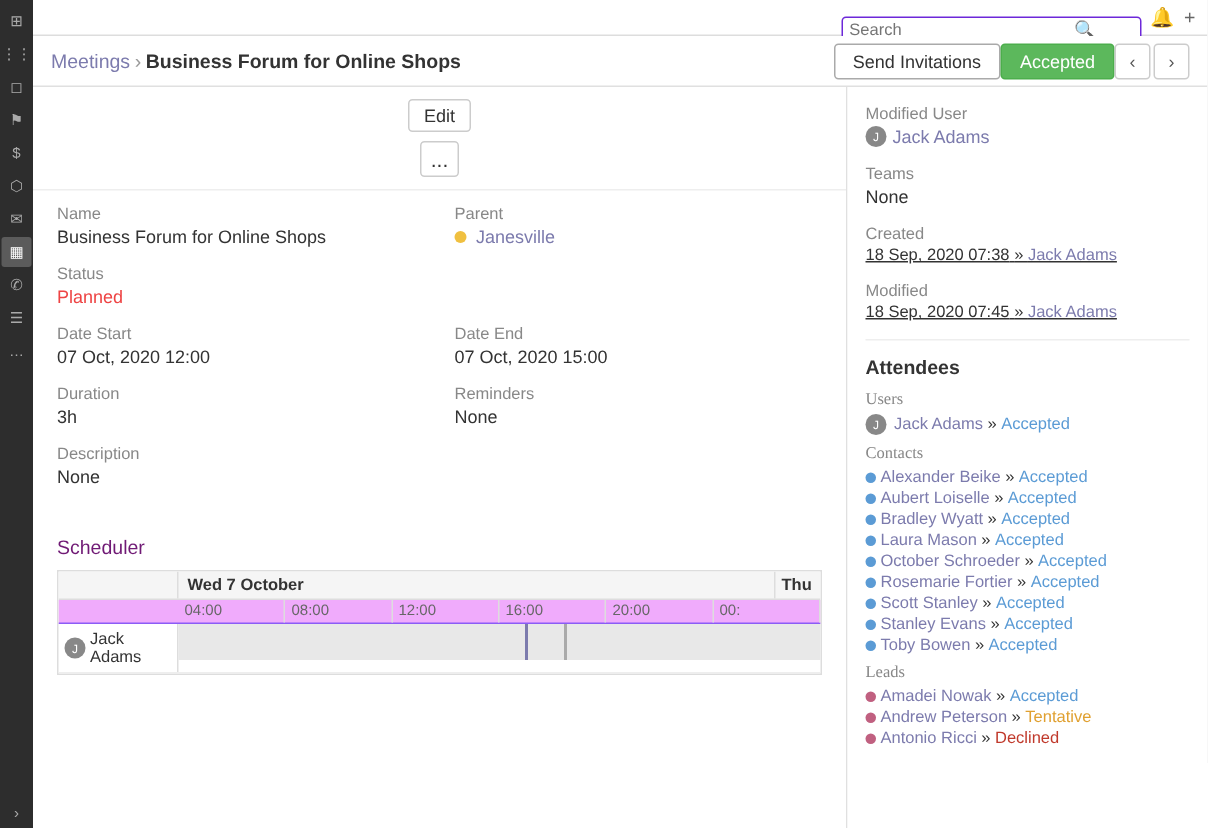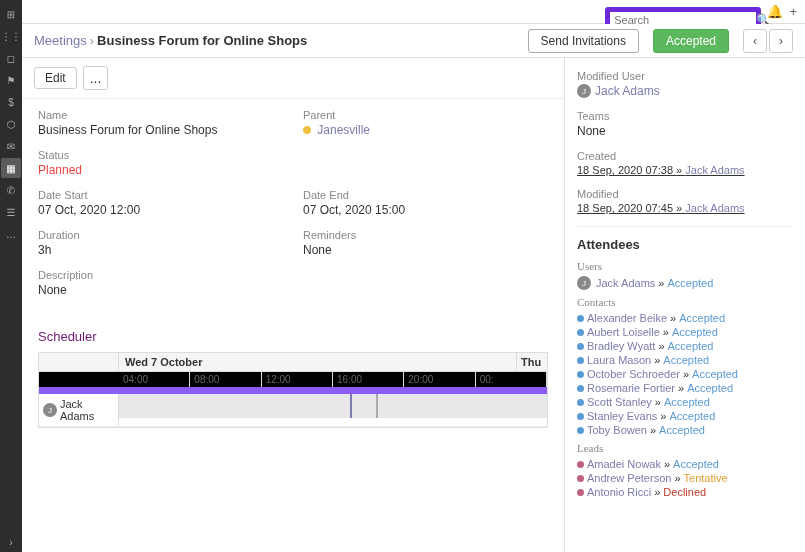--- a/index.html
+++ b/index.html
@@ -51,25 +51,25 @@
       border-bottom: 1px solid #ddd;
       display: flex;
       align-items: center;
       justify-content: flex-end;
       padding: 0 8px;
       gap: 6px;
     }
     .search-box {
       display: flex;
       align-items: center;
-      border: 5px solid #6d28d9;
+      border: 1px solid #6d28d9;
       border-radius: 3px;
       padding: 1px 4px;
       background: #fff;
-      width: 156px;
+      width: 200px;
       margin-top: 16px;
     }
     .search-box input {
       border: none;
       outline: none;
       font-size: 11px;
       width: 150px;
       color: #999;
     }
     .topbar-icon {
@@ -96,21 +96,21 @@
     }
     .breadcrumb-link {
       color: #7c7bad;
       text-decoration: none;
       cursor: pointer;
     }
     .breadcrumb-separator { color: #999; }
     .breadcrumb-current { color: #333; font-weight: bold; }
     .breadcrumb-actions {
       display: flex;
-      gap: 14px;
+      gap: 0;
       align-items: center;
     }
     .btn {
       padding: 4px 12px;
       border: 1px solid #ccc;
       border-radius: 3px;
       font-size: 12px;
       cursor: pointer;
       background: #fff;
       color: #333;
@@ -158,20 +158,21 @@
       border-right: 1px solid #e0e0e0;
     }
 
     
     .toolbar {
       padding: 8px 12px;
       display: flex;
       gap: 6px;
       align-items: center;
       border-bottom: 1px solid #eee;
+      flex-direction: column;
     }
     .toolbar-btn {
       padding: 3px 10px;
       font-size: 12px;
       border: 1px solid #ccc;
       border-radius: 3px;
       cursor: pointer;
       background: #fff;
       color: #333;
     }
@@ -480,21 +481,21 @@
       <div class="scheduler-section">
         <div class="scheduler-title">Scheduler</div>
         <div class="scheduler-table">
 
           <div style="display:flex; background:#f5f5f5; border-bottom:1px solid #ddd;">
             <div style="width:80px; flex-shrink:0; border-right:1px solid #ddd;"></div>
             <div style="flex:1; padding:3px 6px; font-size:11px; font-weight:bold; color:#333; border-right:1px solid #ddd;">Wed 7 October</div>
             <div style="width:30px; flex-shrink:0; padding:3px 4px; font-size:11px; font-weight:bold; color:#333;">Thu</div>
           </div>
 
-          <div style="display:flex; background:#000000; border-bottom:7px solid #8b5cf6;align-items:flex-end;">
+          <div style="display:flex; background:#f0abfc; border-bottom:1px solid #8b5cf6;align-items:flex-end;">
             <div style="width:80px; flex-shrink:0; border-right:1px solid #ddd;"></div>
             <div style="flex:1; display:flex;">
               <div class="time-slot">04:00</div>
               <div class="time-slot">08:00</div>
               <div class="time-slot">12:00</div>
               <div class="time-slot">16:00</div>
               <div class="time-slot">20:00</div>
               <div class="time-slot">00:</div>
             </div>
           </div>

